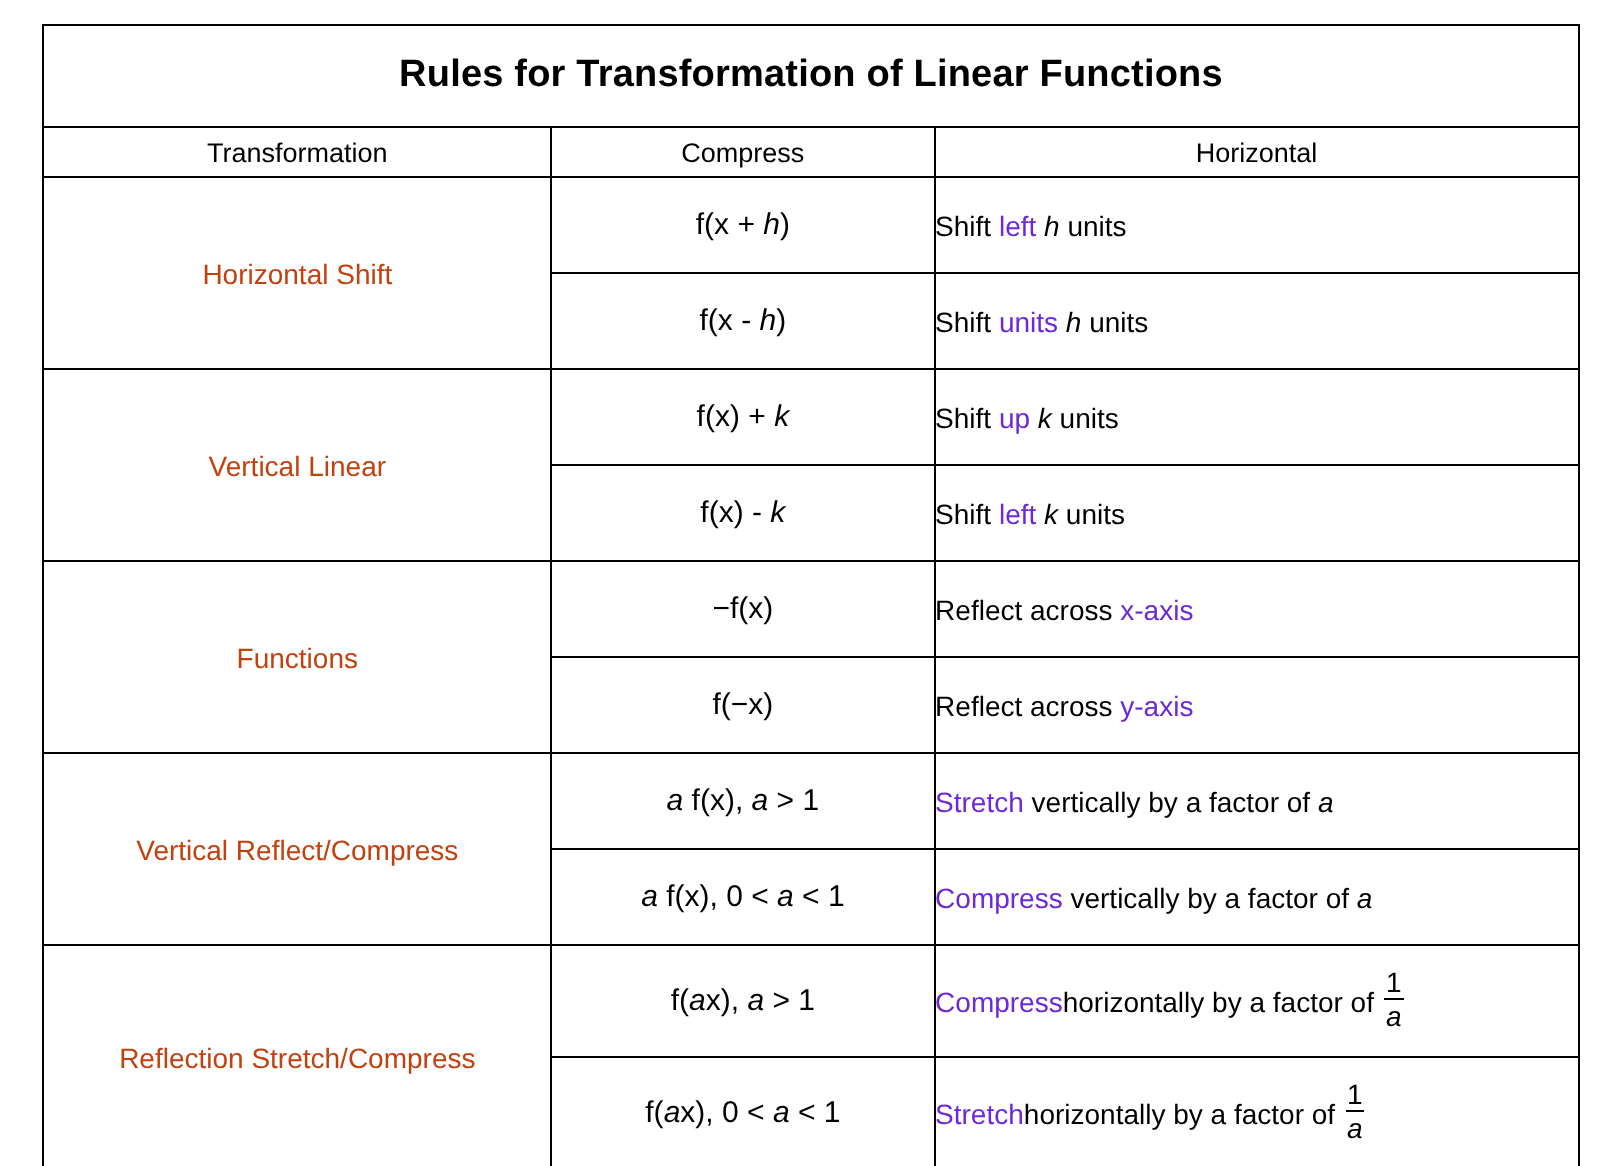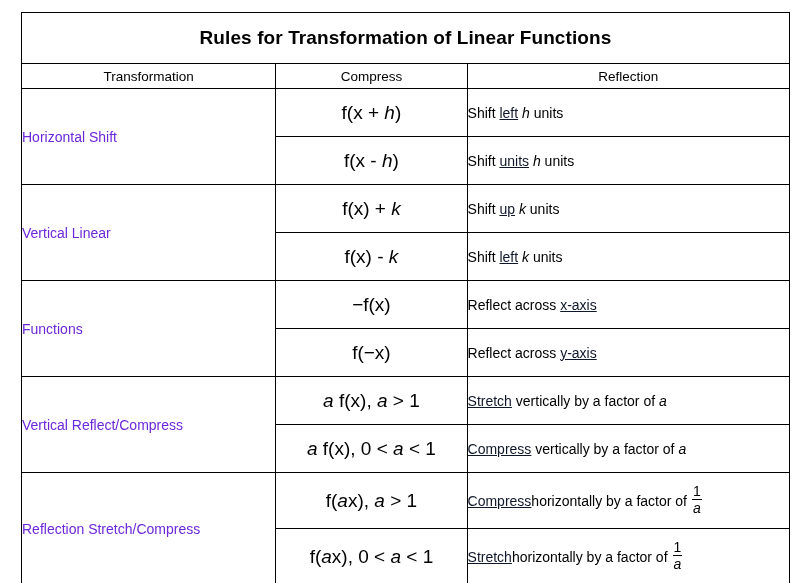--- a/index.html
+++ b/index.html
@@ -47,41 +47,42 @@
     letter-spacing: .1px;
   }
   td.head-cell {
     height: 24px;
     text-align: center;
     font-size: 13.5px;
     font-weight: normal;
     color: #000000;
   }
   td.transform-cell {
+    text-align: center;
     font-size: 14px;
-    color: #6d28d9;
+    color: #c2410c;
     vertical-align: top;
     padding-top: 26px;
   }
   td.func-cell {
     text-align: center;
-    font-size: 19px;
+    font-size: 15px;
     color: #000000;
     height: 47px;
   }
   td.desc-cell {
     text-align: left;
     font-size: 14px;
     color: #000000;
     padding-left: 9px;
     height: 47px;
   }
   td.func-cell.tall, td.desc-cell.tall { height: 55px; }
 
-  .kw { color: #0f172a; text-decoration: underline; }
+  .kw { color: #6d28d9; }
   .var { font-style: italic; }
 
   .frac {
     display: inline-block;
     vertical-align: middle;
     text-align: center;
     line-height: 1.02;
     font-size: 14px;
     margin-left: 3px;
     position: relative;
@@ -120,21 +121,21 @@
     </colgroup>
     <tbody>
 
       <tr>
         <td class="title-cell" colspan="3">Rules for Transformation of Linear Functions</td>
       </tr>
 
       <tr>
         <td class="head-cell">Transformation</td>
         <td class="head-cell">Compress</td>
-        <td class="head-cell">Reflection</td>
+        <td class="head-cell">Horizontal</td>
       </tr>
 
       <tr>
         <td class="transform-cell" rowspan="2">Horizontal Shift</td>
         <td class="func-cell">
           <span>f(x + </span><span class="var">h</span><span>)</span>
         </td>
         <td class="desc-cell">
           <span>Shift </span><span class="kw">left</span><span> </span><span class="var">h</span><span> units</span>
         </td>

